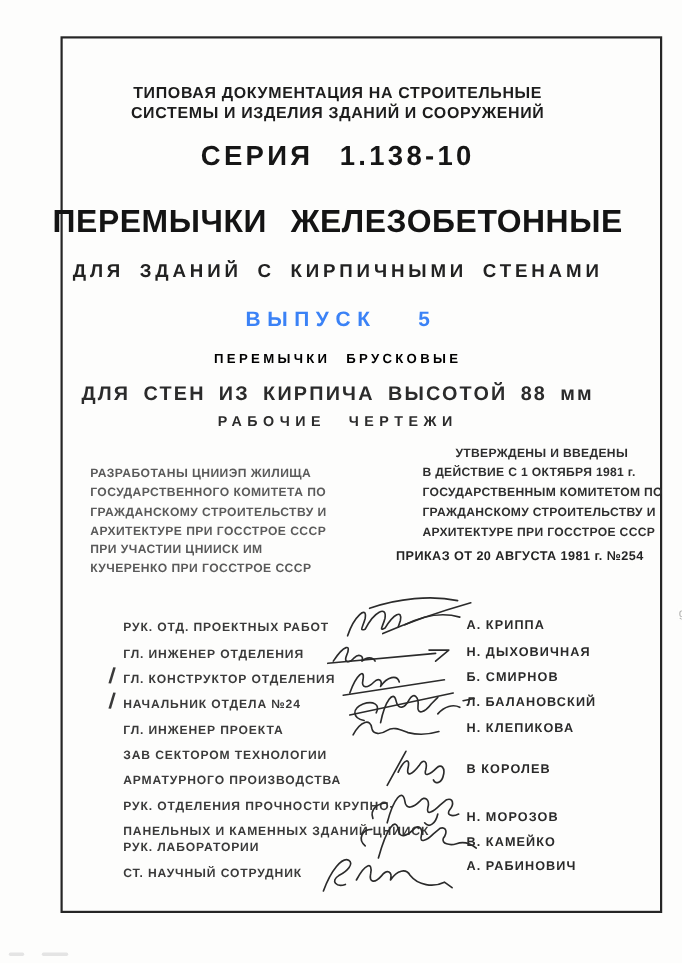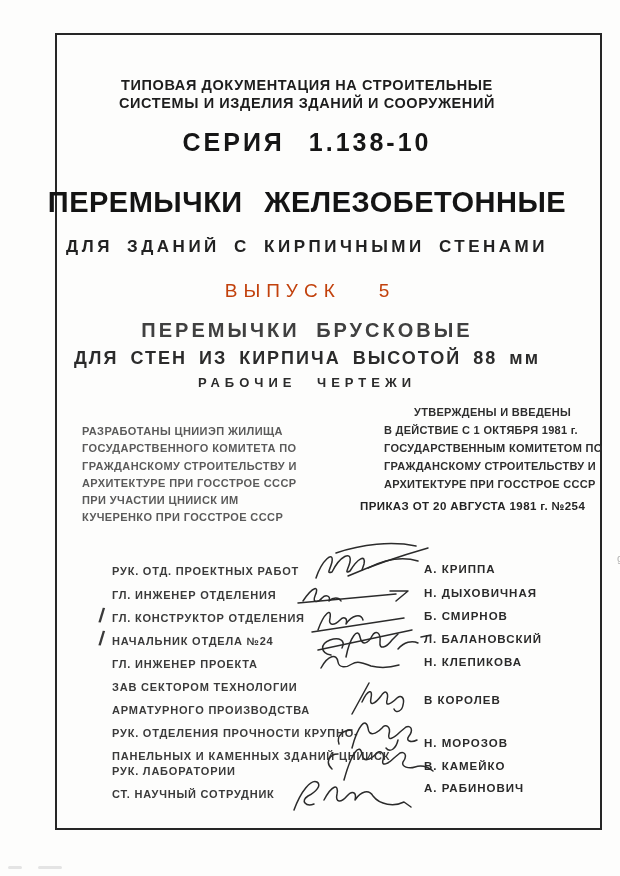--- a/index.html
+++ b/index.html
@@ -10,23 +10,23 @@
   }
   .frame{
     position:absolute;left:55px;top:33px;width:543px;height:793px;
     border:2px solid #262626;
   }
   .ctr{position:absolute;left:22px;right:28px;text-align:center;white-space:nowrap;}
   .hdr-lines{top:76px;font-size:14.5px;font-weight:bold;line-height:18px;letter-spacing:0.6px;color:#1d1d1d;}
   .series{top:128px;font-size:25px;font-weight:bold;letter-spacing:3px;word-spacing:14px;color:#161616;}
   .title{top:186px;font-size:29px;font-weight:bold;letter-spacing:0.5px;word-spacing:13px;color:#141414;}
   .subtitle{top:237px;font-size:17px;font-weight:bold;letter-spacing:3.5px;word-spacing:6px;color:#222;}
-  .vypusk{top:280px;font-size:19px;font-weight:normal;letter-spacing:6px;color:#c2410c;}
+  .vypusk{top:280px;font-size:19px;font-weight:bold;letter-spacing:6px;color:#3b82f6;}
   .vypusk .num{margin-left:38px;letter-spacing:0;}
-  .product{top:319px;font-size:20px;font-weight:bold;letter-spacing:3px;word-spacing:8px;color:#404040;}
+  .product{top:319px;font-size:12px;font-weight:bold;letter-spacing:3px;word-spacing:8px;color:#000000;}
   .product-note{top:348px;font-size:18px;font-weight:bold;letter-spacing:2px;word-spacing:5px;color:#2b2b2b;}
   .drawings{top:375px;font-size:13px;font-weight:bold;letter-spacing:5px;word-spacing:12px;color:#2b2b2b;}
 
   .col{position:absolute;font-size:11px;font-weight:bold;white-space:nowrap;}
   .col-left{left:82px;top:423px;line-height:17.3px;letter-spacing:0.4px;color:#5a5a5a;}
   .col-right{left:384px;top:403px;line-height:18px;letter-spacing:0.3px;color:#2e2e2e;}
   .col-right .l0{padding-left:30px;}
   .order-line{position:absolute;left:360px;top:500px;font-size:11.5px;font-weight:bold;letter-spacing:0.4px;color:#242424;white-space:nowrap;}
 
   .sig-row{position:absolute;left:112px;white-space:nowrap;}

